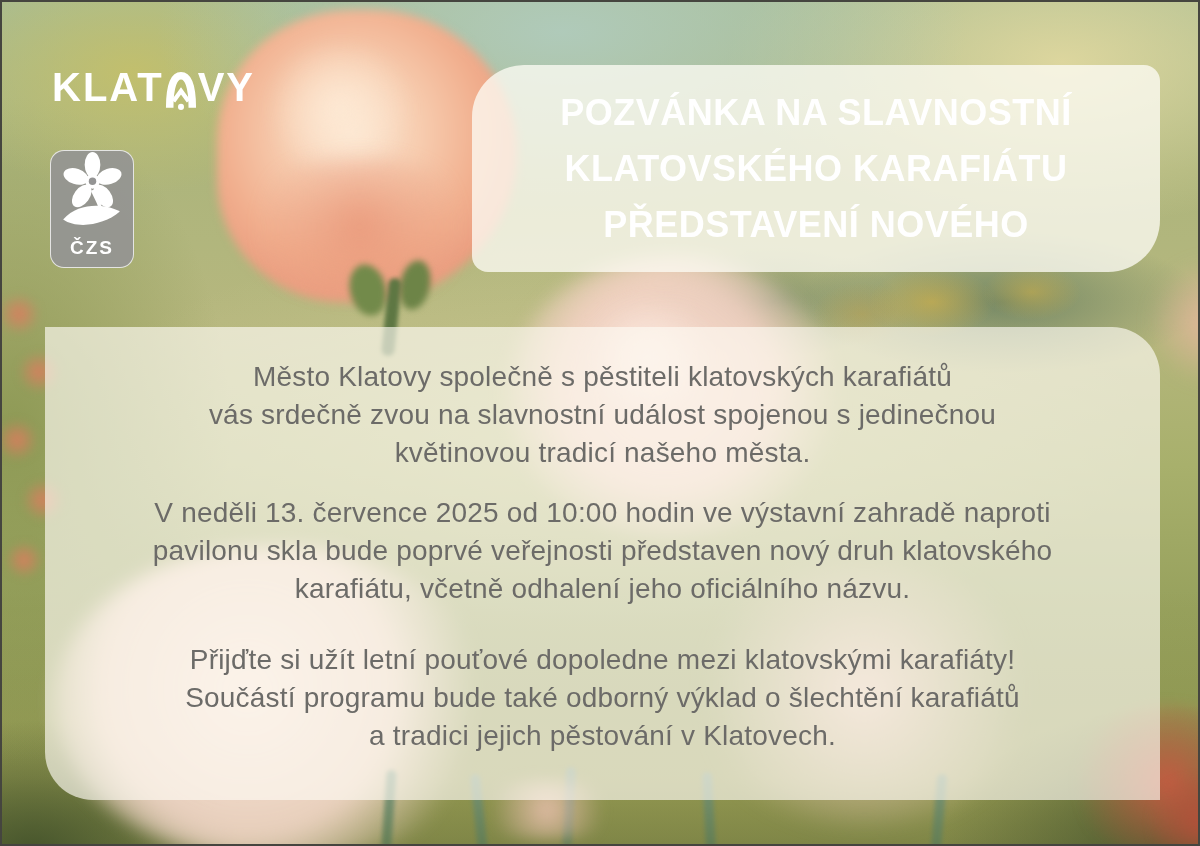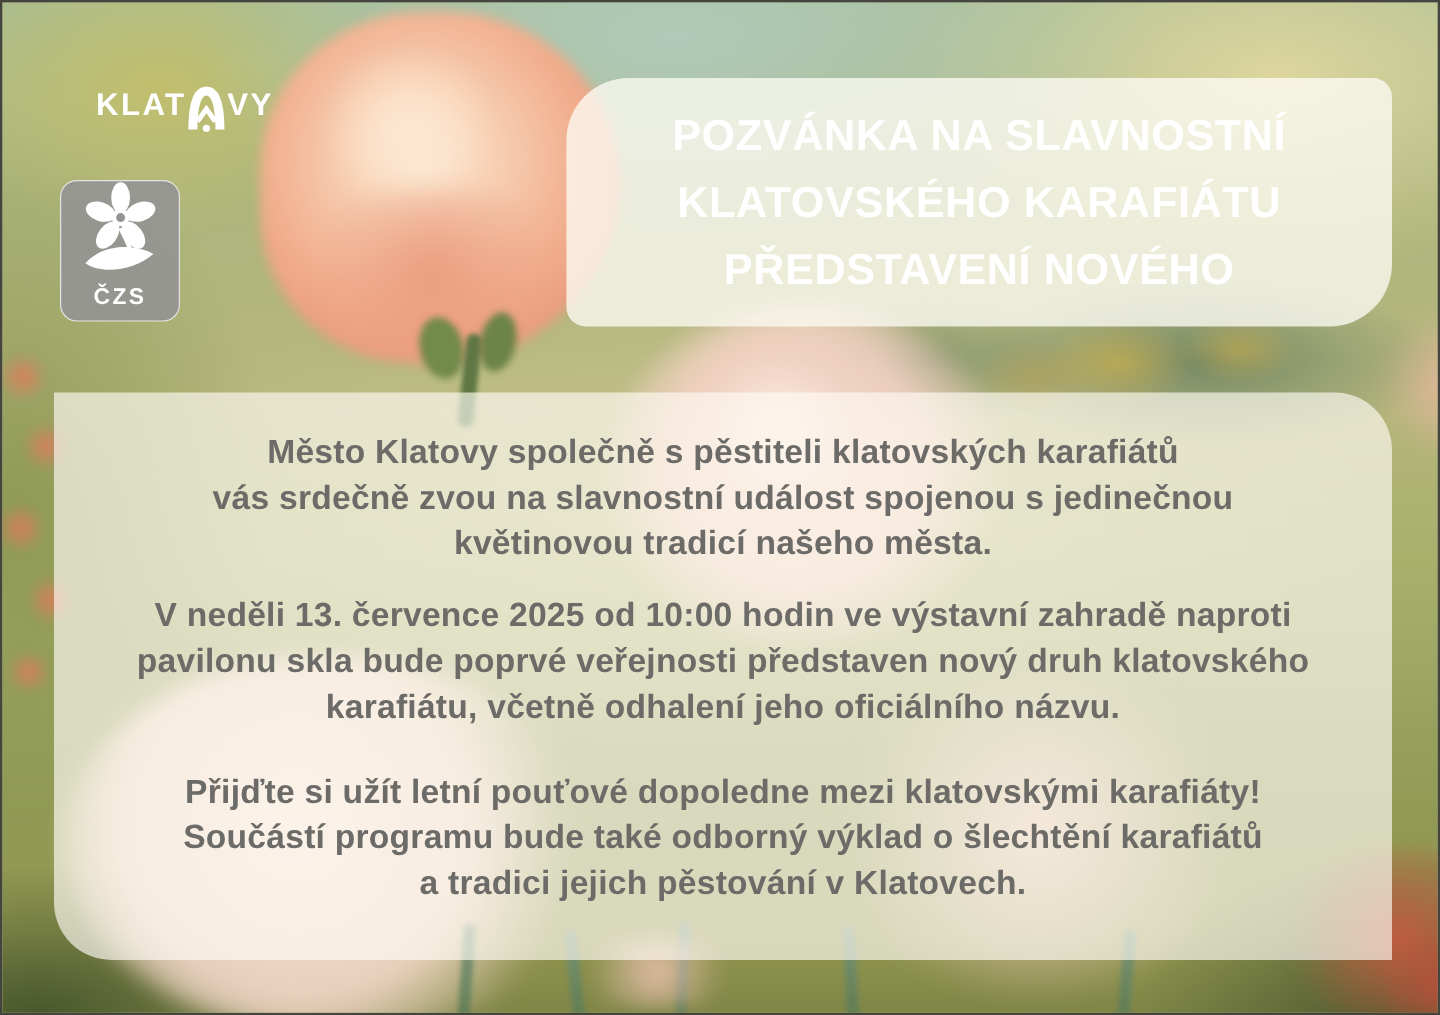--- a/index.html
+++ b/index.html
@@ -74,28 +74,28 @@
     background:radial-gradient(circle, rgba(245,198,186,.8), rgba(245,198,186,0) 70%);}
 
   
   .title-box{position:absolute;left:470px;top:63px;width:688px;height:207px;z-index:3;
     background:rgba(253,251,244,.78);border-radius:52px 16px 52px 16px;
     display:flex;flex-direction:column;justify-content:center;text-align:center;}
   .title-line{font-weight:bold;font-size:36px;line-height:56px;color:#ffffff;letter-spacing:.5px;}
   .main-box{position:absolute;left:43px;top:325px;width:1115px;height:473px;z-index:3;
     background:rgba(253,251,243,.66);border-radius:0 48px 0 48px;
     box-sizing:border-box;padding-top:31px;text-align:center;}
-  .para{margin:0;font-weight:bold;font-size:28px;line-height:38px;color:#6c6b68;letter-spacing:.2px;}
+  .para{margin:0;font-weight:normal;font-size:28px;line-height:38px;color:#6c6b68;letter-spacing:.2px;}
   .para.p1{margin-bottom:22px;} .para.p2{margin-bottom:33px;} .para.p3{margin-bottom:26px;}
 
   
   .brand{position:absolute;left:50px;top:62px;z-index:4;display:flex;align-items:center;
-    color:#fff;font-weight:bold;font-size:26px;letter-spacing:2px;margin-left:28px;}
+    color:#fff;font-weight:bold;font-size:40px;letter-spacing:2px;}
   .brand svg{margin:4px 1px 0 1px;}
-  .czs{position:absolute;left:48px;top:148px;width:100px;height:118px;z-index:4;
+  .czs{position:absolute;left:48px;top:148px;width:84px;height:118px;z-index:4;
     background:rgba(148,148,148,.9);border:1.5px solid rgba(255,255,255,.75);
     border-radius:14px;box-sizing:border-box;
     display:flex;flex-direction:column;align-items:center;justify-content:flex-start;text-align:center;}
   .czs-label{color:#fff;font-weight:bold;font-size:19px;letter-spacing:2px;margin-top:-2px;}
 </style>
 </head>
 <body>
 
 <div class="poster">
   <div class="bg"></div>

